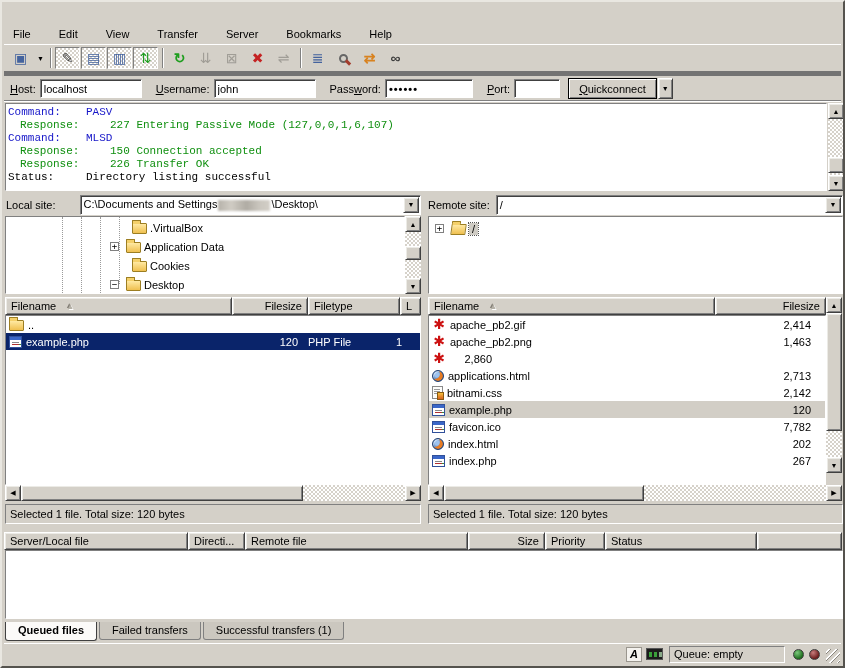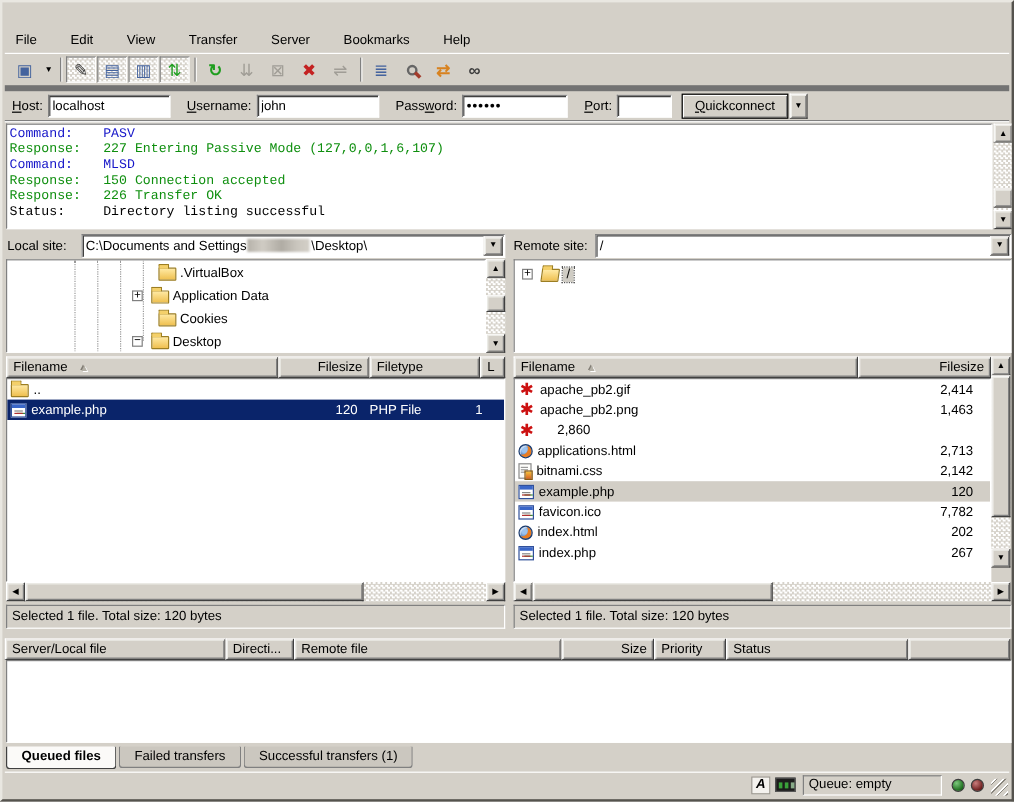--- a/index.html
+++ b/index.html
@@ -68,21 +68,21 @@
             background:#d4d0c8; }
   .qc-drop { width:15px; height:21px; display:flex;align-items:center;justify-content:center;
              font-size:7px; margin-left:1px; }
 
   
   .logpane { position:absolute; left:3px; top:101px; width:822px; height:88px;
              background:#fff; padding:2px 0 0 2px; overflow:hidden;font-family:Liberation Mono, monospace; }
   .log-line { display:flex; height:13px; line-height:13px; }
   .log-label { width:78px; flex:none; }
   .log-cmd  { color:#1515c8; }
-  .log-resp { color:#0f8f0f; }
+  .log-resp { color:#0f8f0f;margin-left:12px; }
   .log-stat { color:#000; }
 
   
   .vsb { position:absolute; width:16px; display:flex; flex-direction:column; }
   .hsb { position:absolute; height:16px; display:flex; }
   .sbtn { width:16px; height:16px; flex:none; display:flex; align-items:center;
           justify-content:center; font-size:7px; color:#000;
           background:#d4d0c8; border:1px solid; border-color:#fff #404040 #404040 #fff;
           box-shadow: inset 1px 1px 0 #ecebe6, inset -1px -1px 0 #808080; }
   .strack { flex:1; position:relative; }
@@ -300,21 +300,21 @@
   </div>
   <div class="vsb" style="left:826px; top:101px; height:88px">
     <span class="sbtn">▲</span>
     <span class="strack dither">
         <span class="sthumb" style="left:0;right:0;top:38px;height:16px"></span>
       </span>
     <span class="sbtn">▼</span>
   </div>
 
   <div class="sitebar" style="left:4px; width:415px">
-    <span style="margin-right:12px">Local site:</span>
+    <span style="margin-right:24px">Local site:</span>
     <span class="combo">
       <span><span>C:\Documents and Settings</span><span class="redacted"></span><span>\Desktop\</span></span>
       <span class="combo-drop">▼</span>
     </span>
   </div>
   <div class="sitebar" style="left:426px; width:415px">
     <span style="margin-right:6px">Remote site:</span>
     <span class="combo">
       <span>/</span>
       <span class="combo-drop">▼</span>

